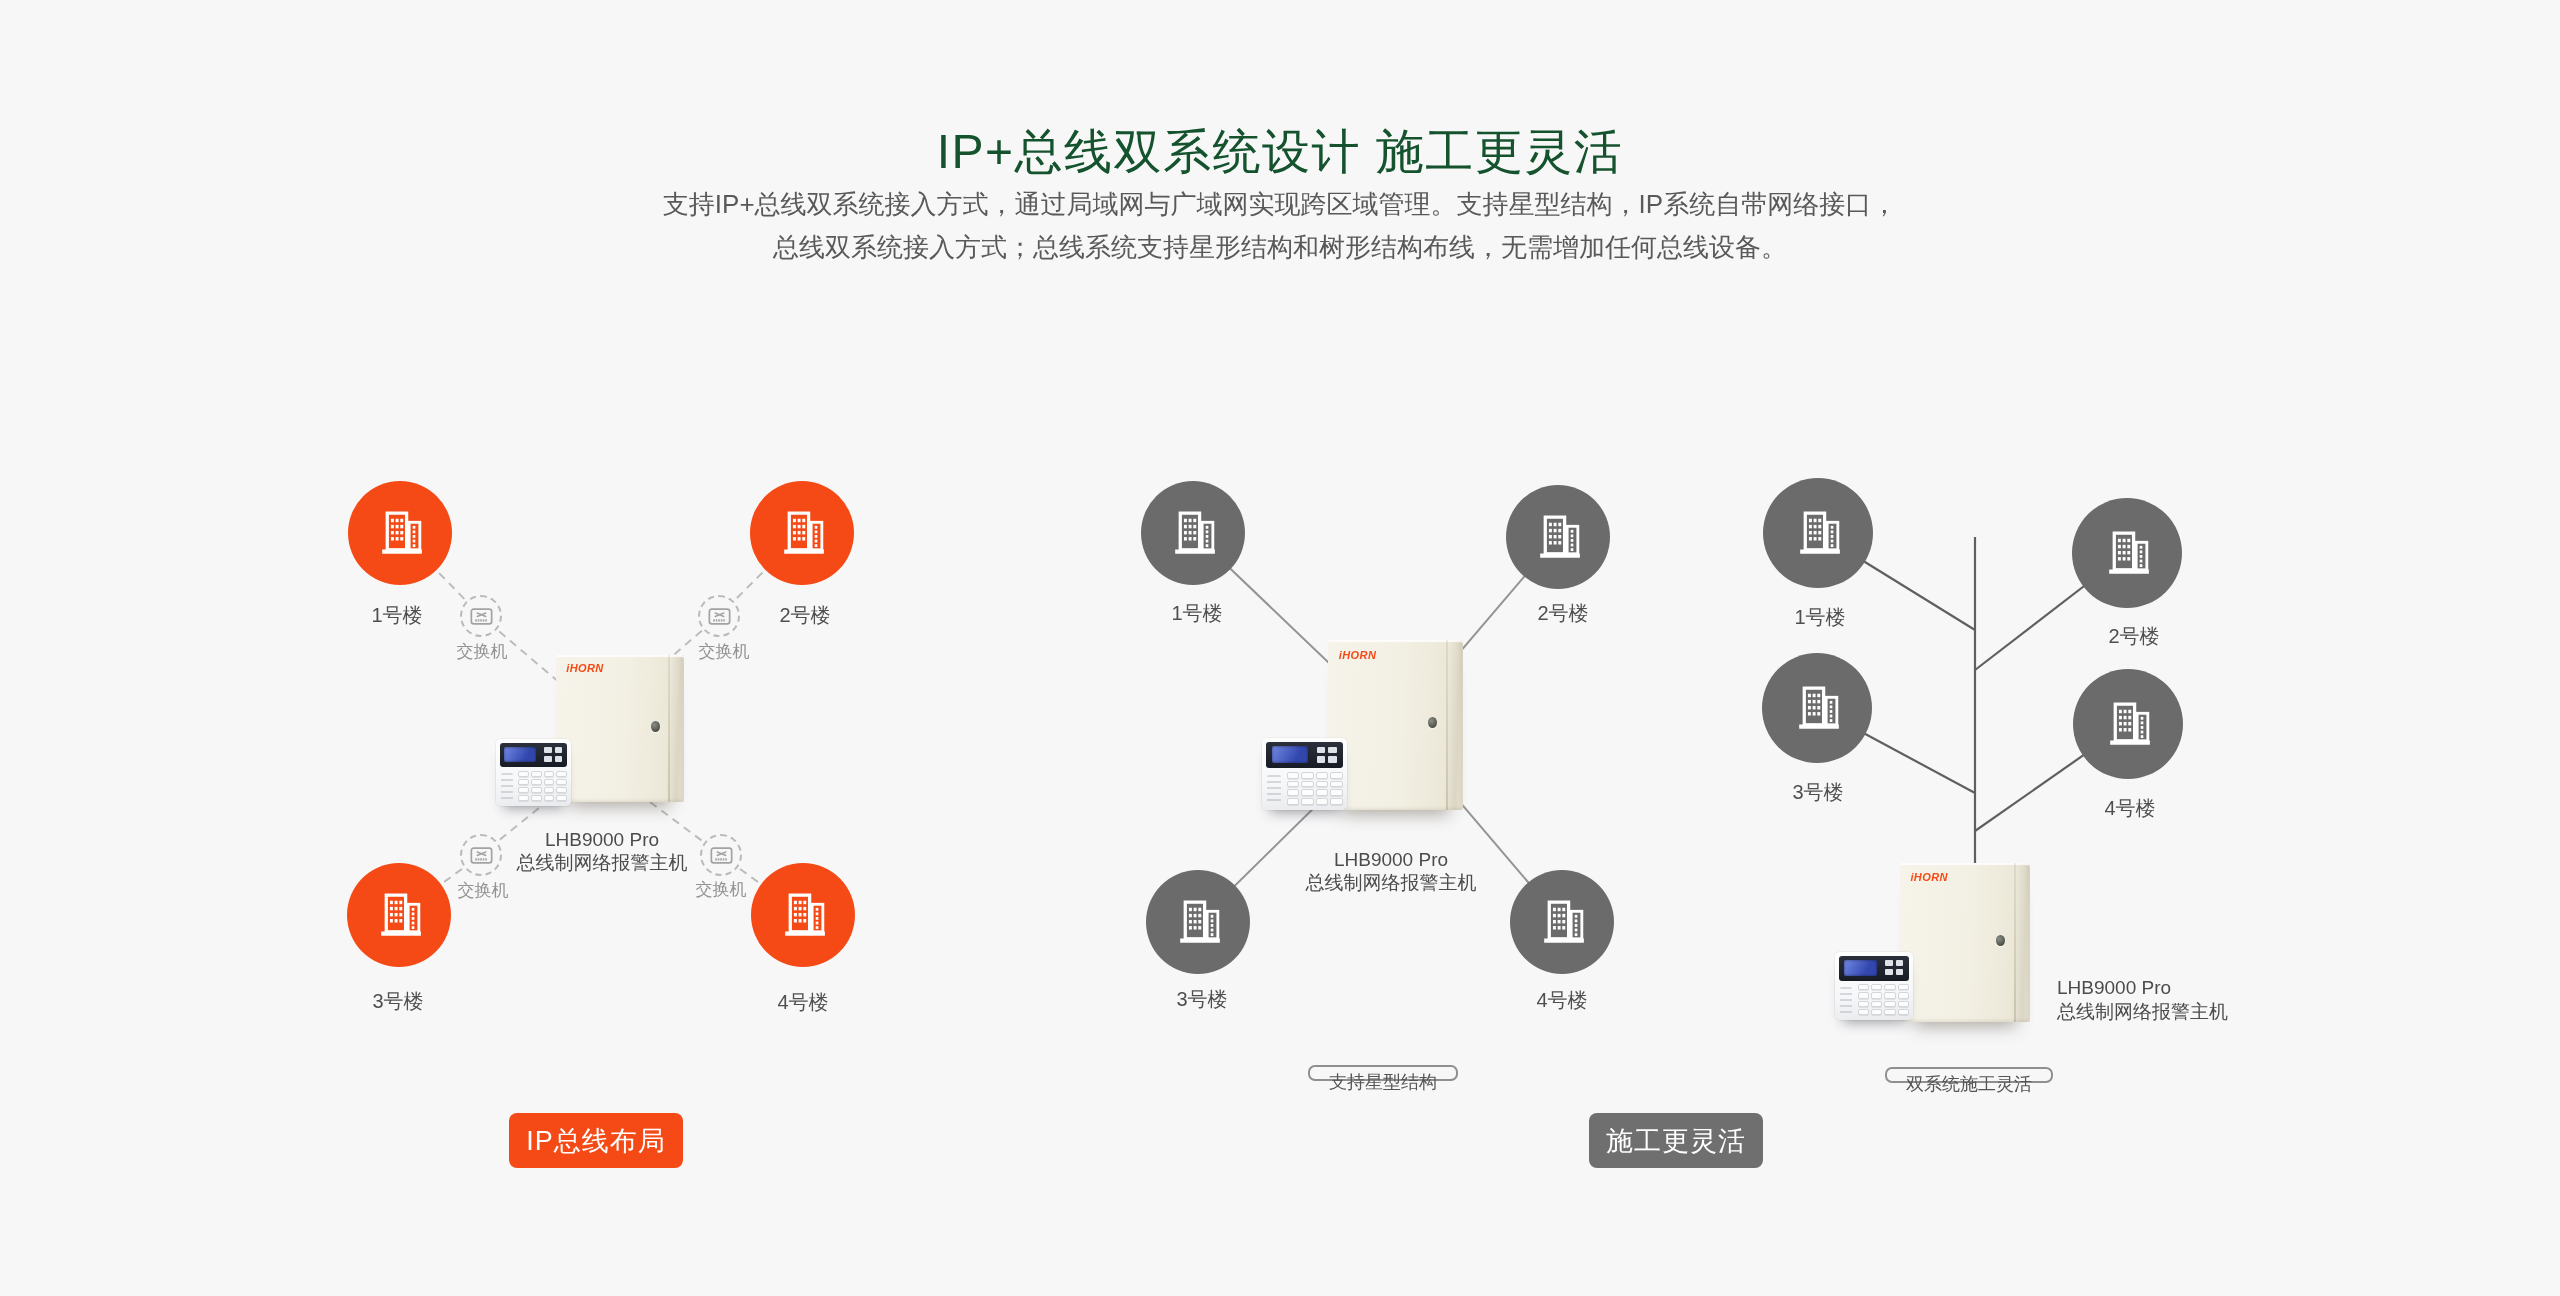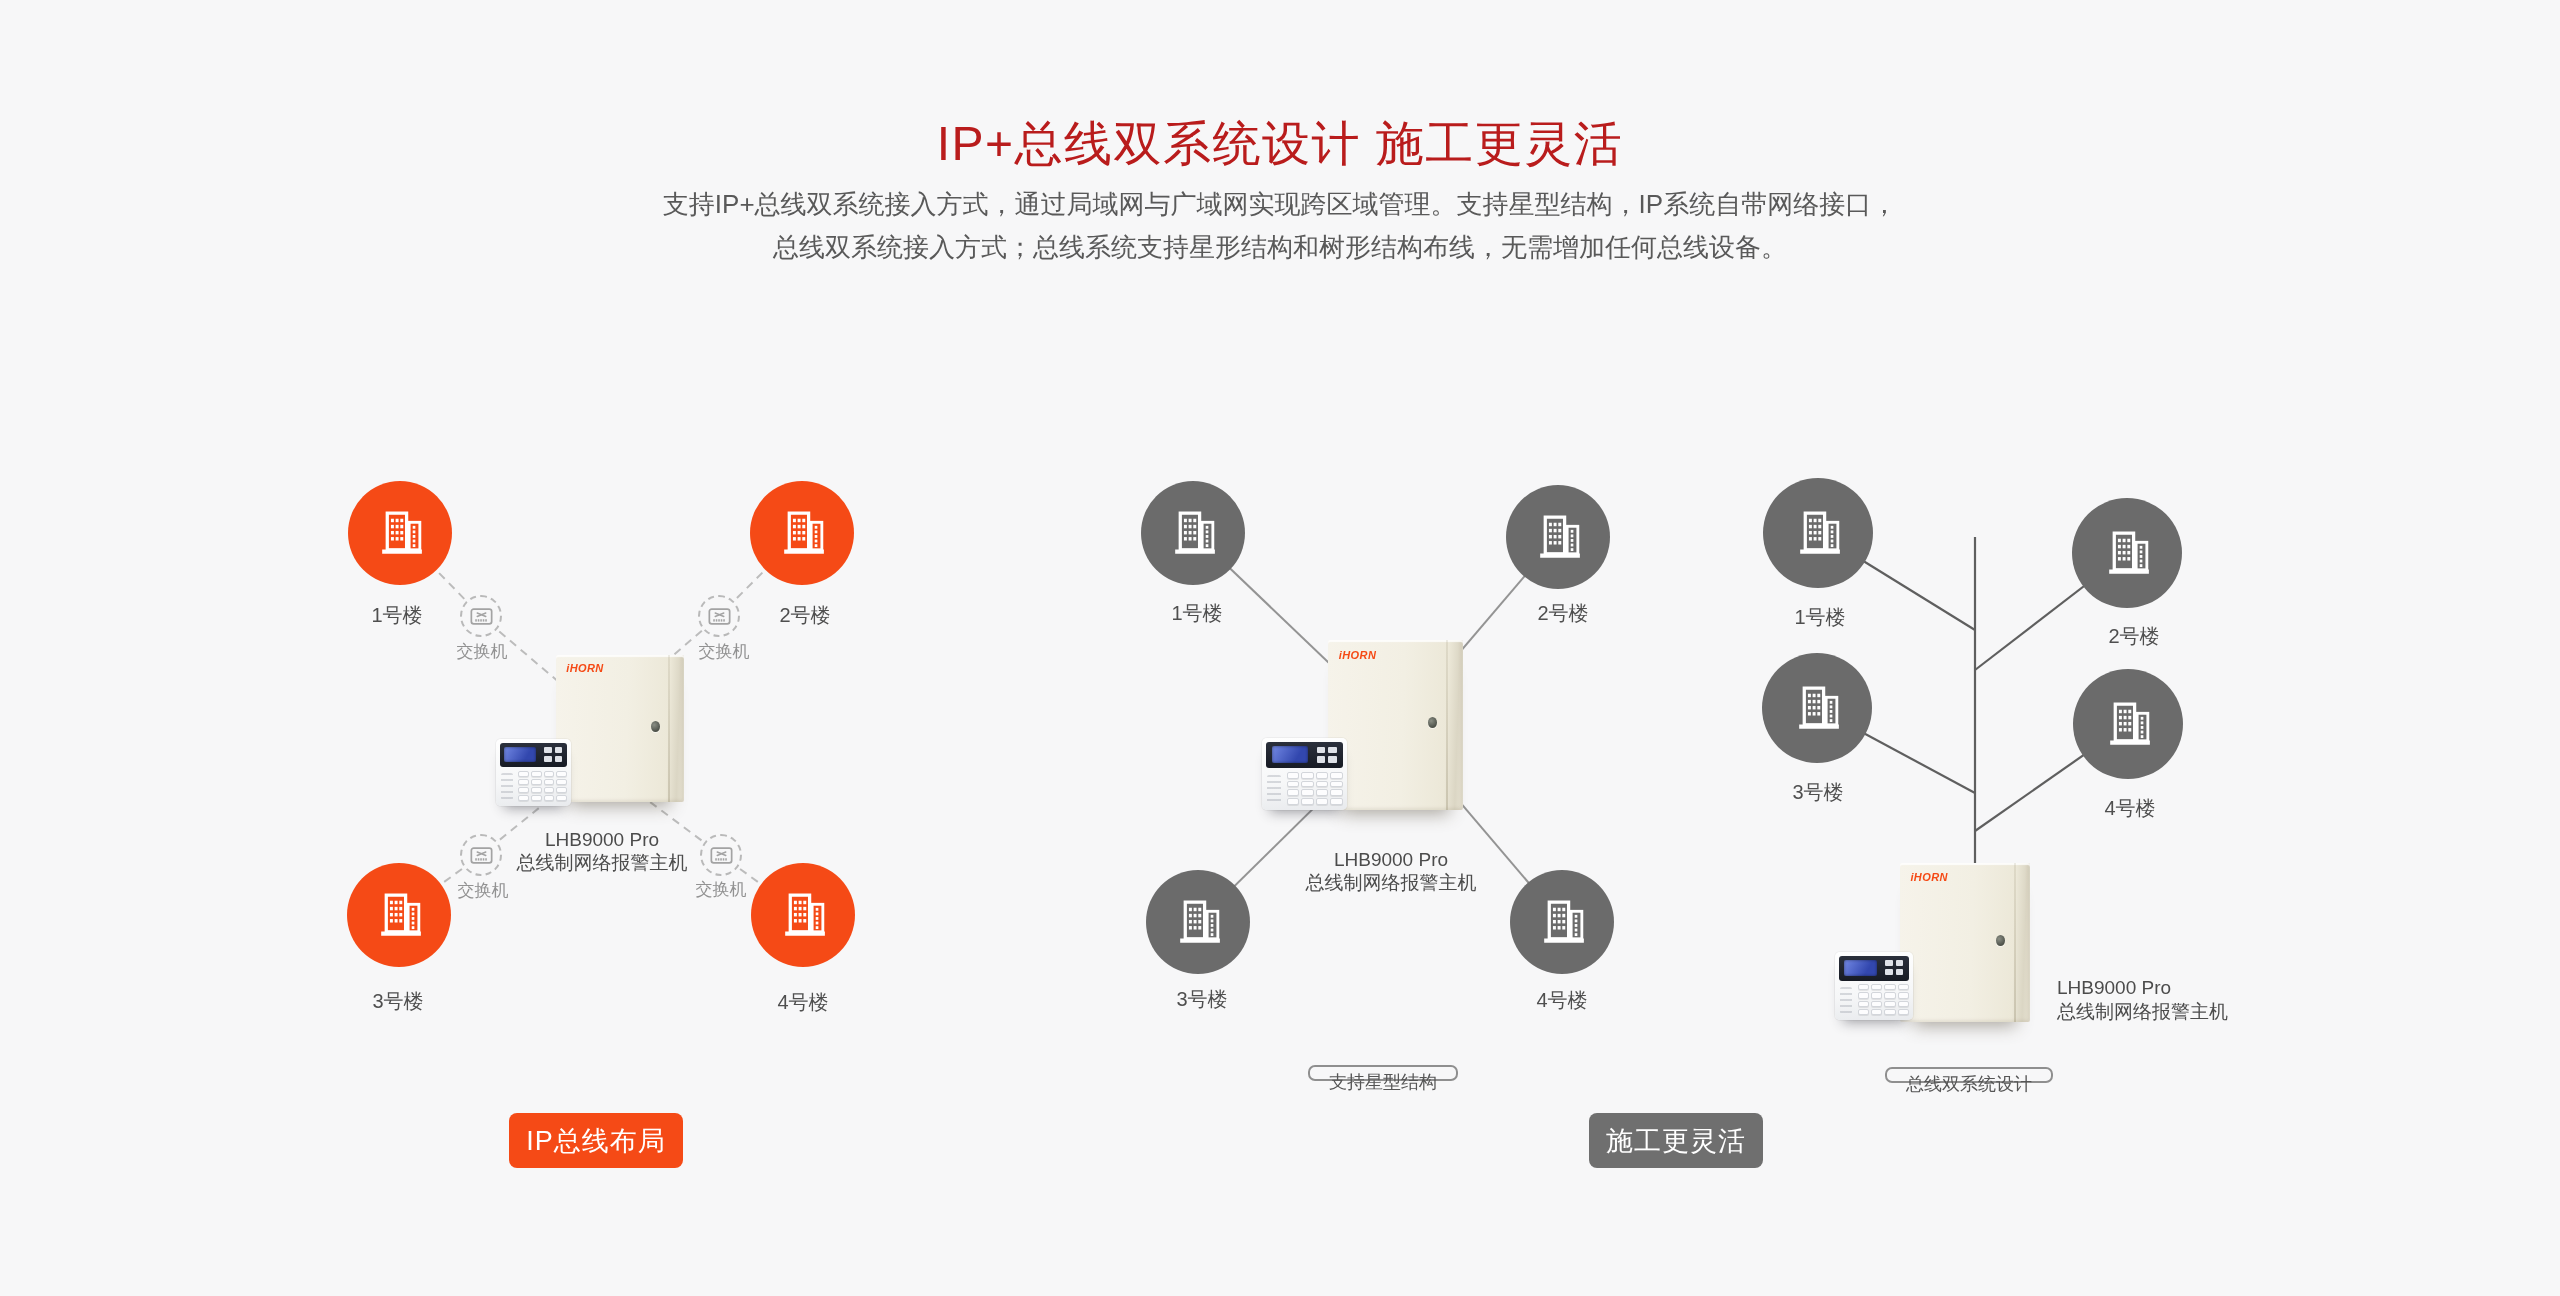--- a/index.html
+++ b/index.html
@@ -3,22 +3,22 @@
 <meta charset="utf-8">
 <style>
   html,body{margin:0;padding:0;background:#e9e9eb;}
   #canvas{
     position:relative;width:2560px;height:1296px;overflow:hidden;
     background:#f7f7f8;
     font-family:"Liberation Sans","DejaVu Sans",sans-serif;
   }
   
   .title{
-    position:absolute;left:0;right:0;top:110px;margin:8px;text-align:center;
-    font-size:48px;line-height:52px;font-weight:500;color:#b91c1c;letter-spacing:1.5px;z-index:5;
+    position:absolute;left:0;right:0;top:110px;margin:16px;text-align:center;
+    font-size:48px;line-height:52px;font-weight:500;color:#14532d;letter-spacing:1.5px;z-index:5;
   }
   .desc{
     position:absolute;left:0;right:0;top:183px;margin:0;text-align:center;
     font-size:26px;line-height:43px;color:#595959;z-index:5;
   }
   
   .wires{position:absolute;left:0;top:0;z-index:1;}
   
   .node{
     position:absolute;border-radius:50%;display:flex;align-items:center;justify-content:center;z-index:2;
@@ -383,15 +383,15 @@
         <i></i>
         <i></i>
         <i></i>
       </span>
   </div>
   <div class="device-label side" style="left:2057px;top:976px">
     <div>LHB9000 Pro</div>
     <div>总线制网络报警主机</div>
   </div>
 
-  <div class="badge" style="left:1885px;top:1067px">总线双系统设计</div>
+  <div class="badge" style="left:1885px;top:1067px">双系统施工灵活</div>
 
 </div>
 
 </body></html>

